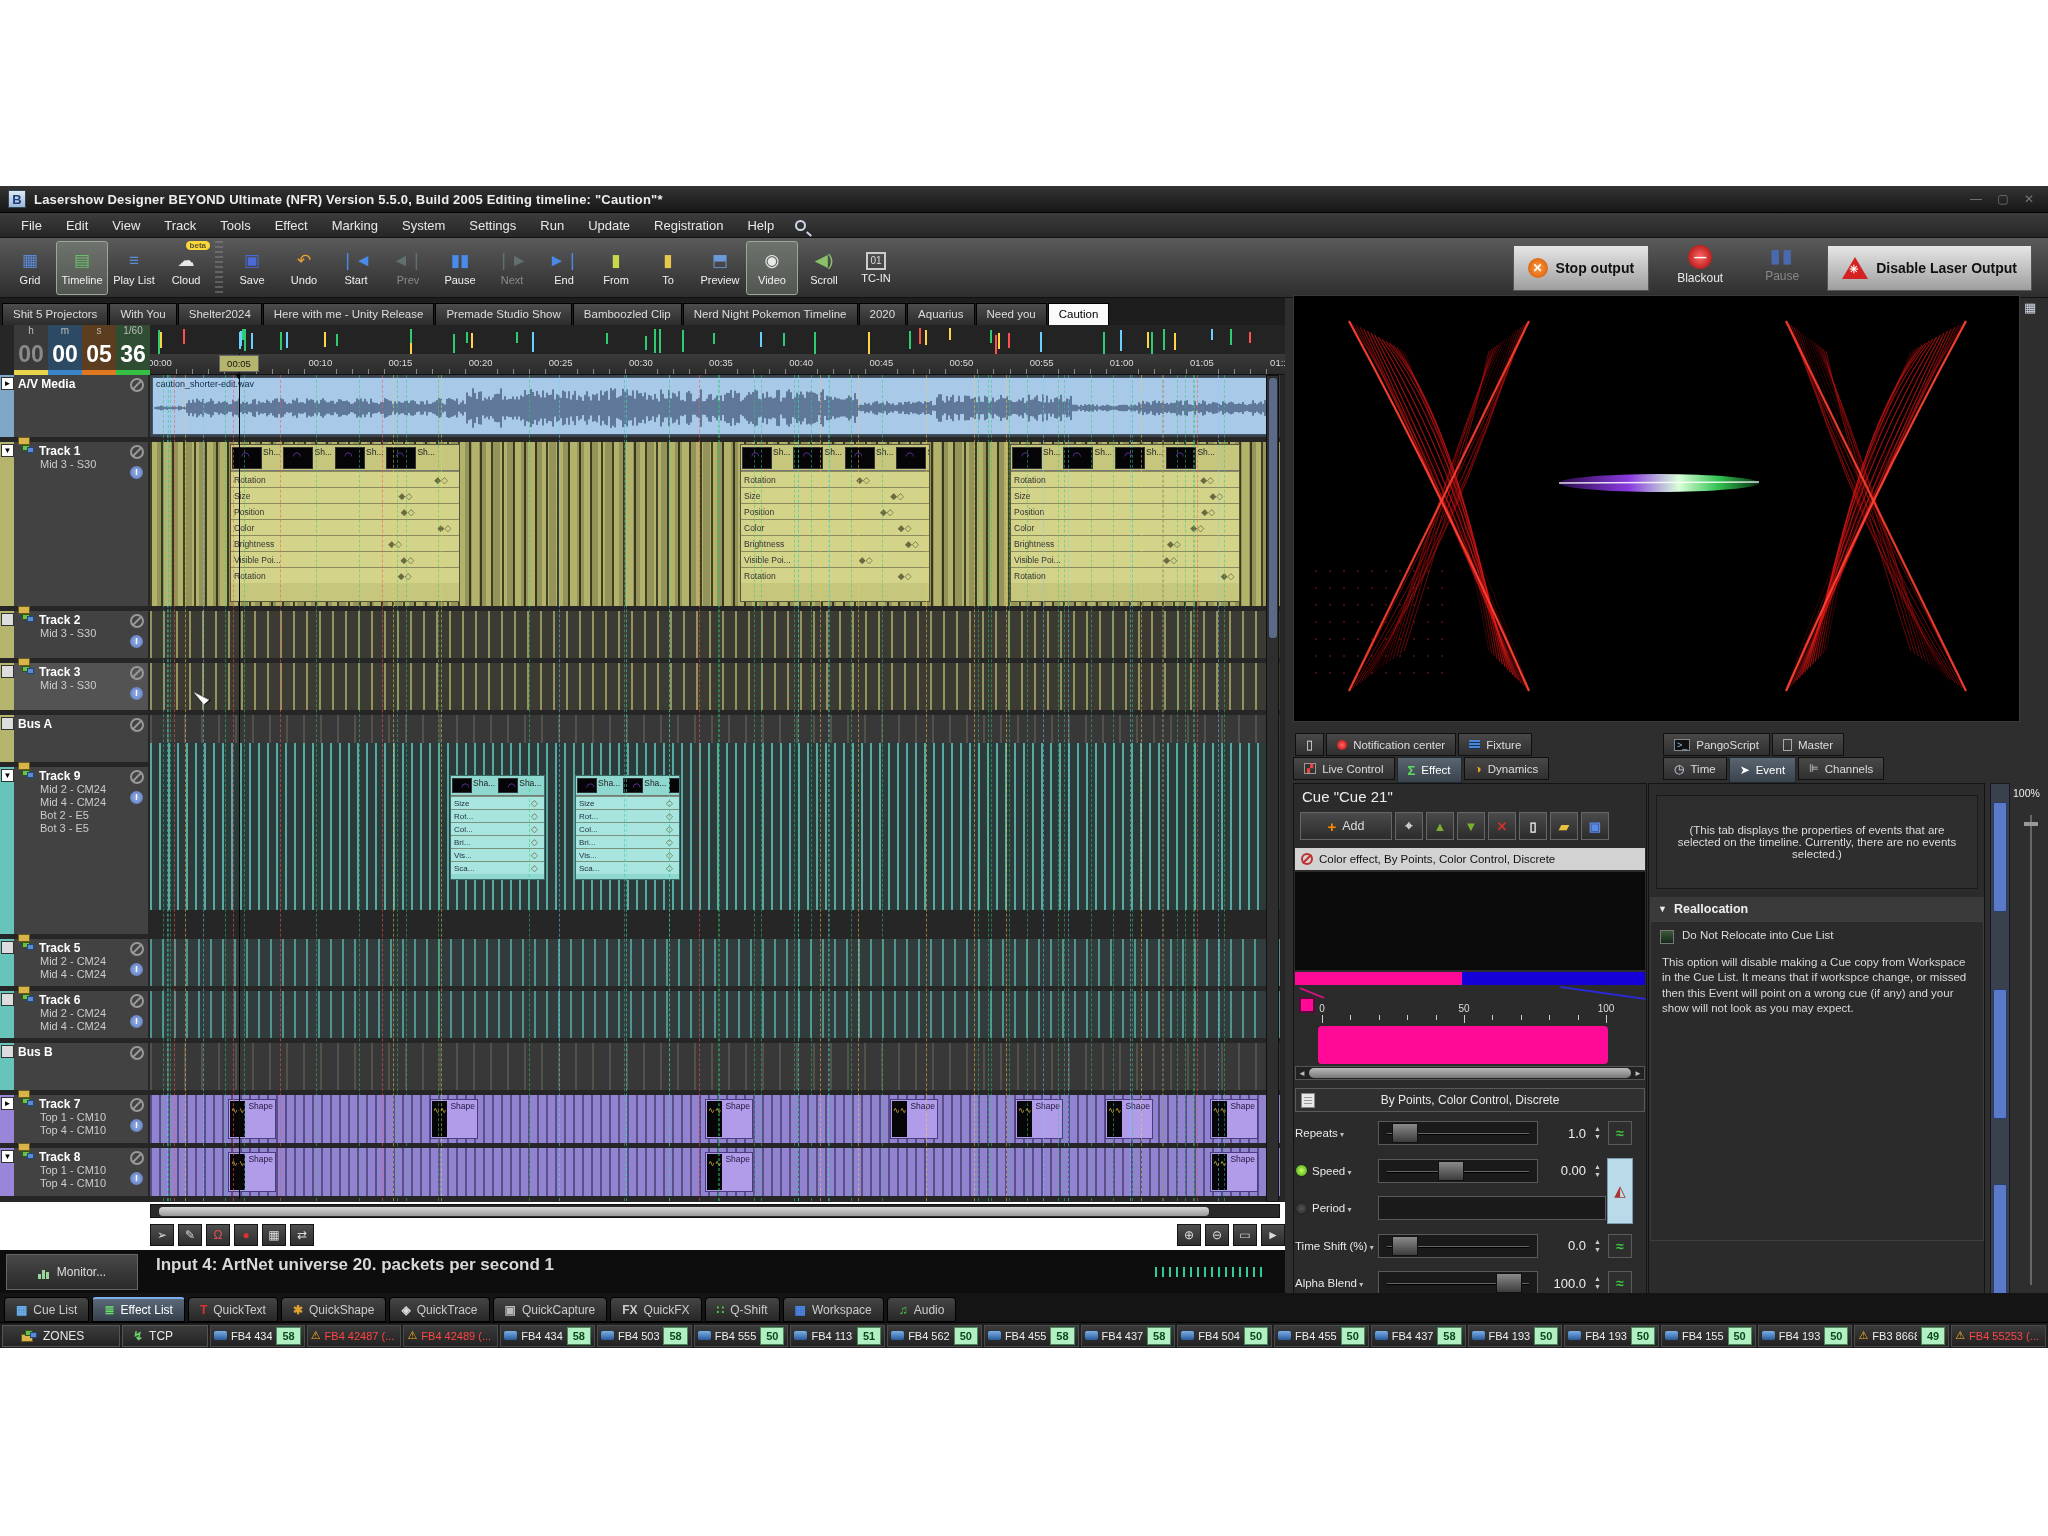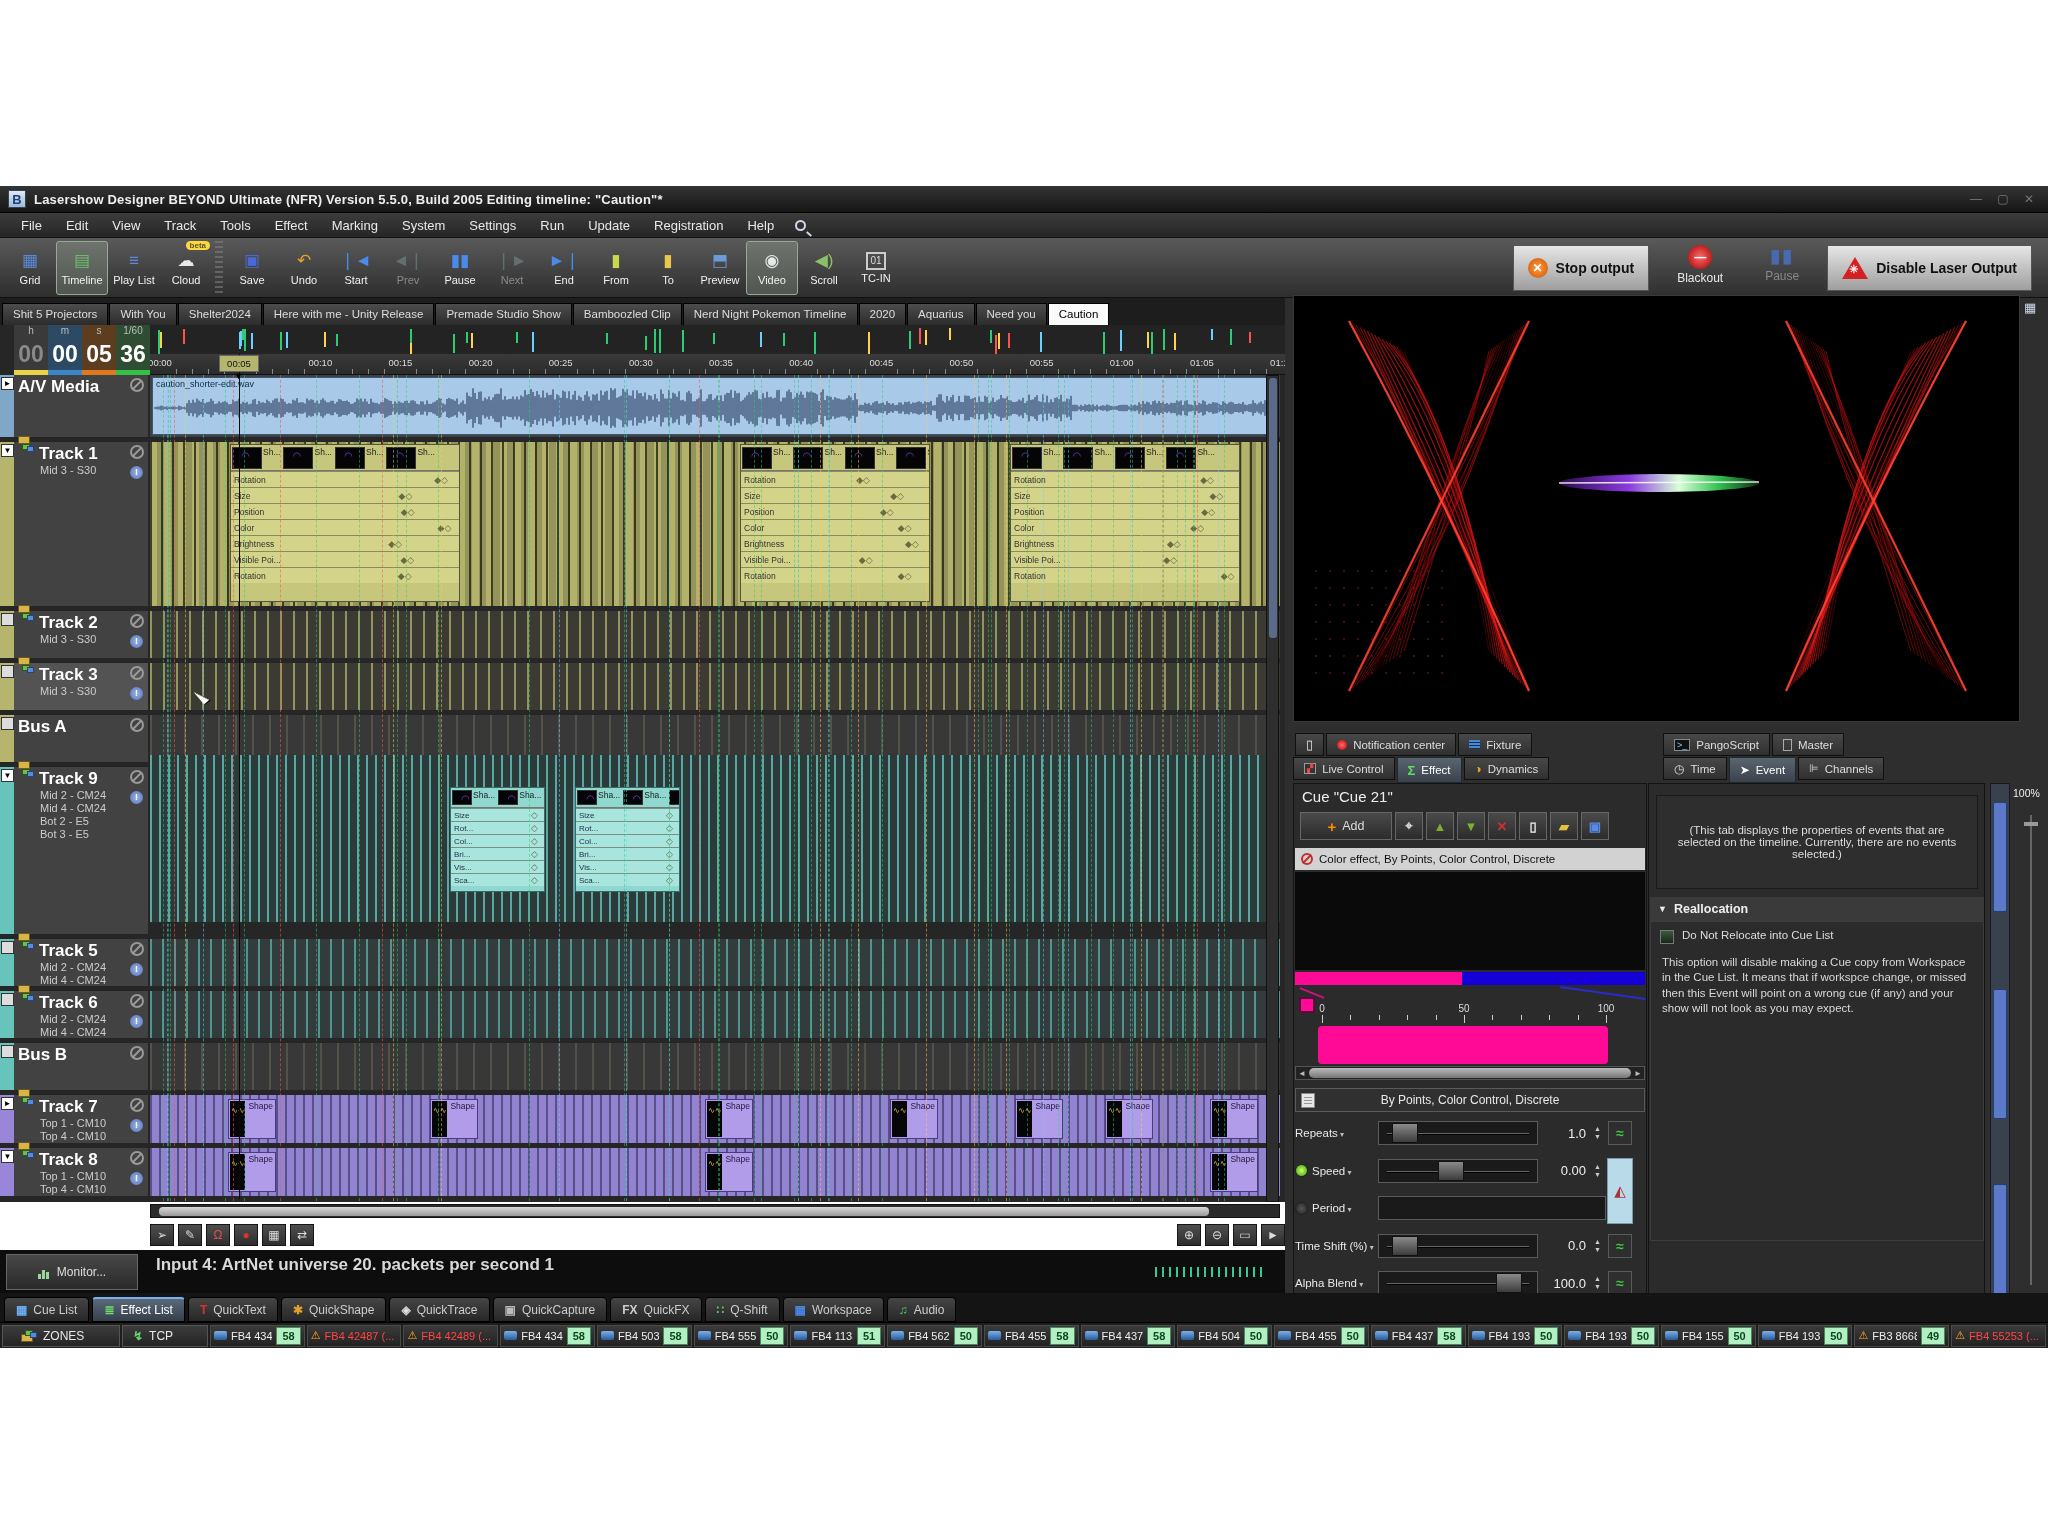--- a/index.html
+++ b/index.html
@@ -44,21 +44,21 @@
 #ruler{left:150px;top:354px;width:1135px;height:21px;background:linear-gradient(#3a3a3a,#2b2b2b);border-bottom:1px solid #111;overflow:hidden}
 .rtick{position:absolute;top:3px;font-size:9.5px;color:#ddd;transform:translateX(-50%)}
 .rminor{position:absolute;bottom:0;width:1px;height:5px;background:#888}
 #tracksarea{left:0;top:375px;width:1285px;height:827px;background:#262626;overflow:hidden}
 .thead{position:absolute;left:0;width:148px;background:#424242;display:flex}
 .thead.hsel{background:#535353}
 .tstripe{width:14px;height:100%;flex:none;position:relative}
 .expbox{position:absolute;left:1px;top:2px;width:13px;height:13px;background:#fff;border:1px solid #333;color:#000;font-size:8px;text-align:center;line-height:12px}
 .expbox.gray{background:#ddd;color:#999}
 .thead .tinfo{flex:1;padding:2px 4px;position:relative}
-.tname{color:#fff;font-size:17px;font-weight:bold;display:flex;gap:5px}
+.tname{color:#fff;font-size:12px;font-weight:bold;display:flex;align-items:center;gap:5px}
 .tsub{color:#ccc;font-size:11px;margin-left:22px;line-height:13px}
 .noentry{position:absolute;right:4px;top:3px;width:14px;height:14px;border:2px solid #999;border-radius:50%;color:#999}
 .noentry:after{content:"";position:absolute;left:-1px;top:4px;width:12px;height:2px;background:#999;transform:rotate(-45deg)}
 .infodot{position:absolute;right:5px;top:24px;width:13px;height:13px;border-radius:50%;background:radial-gradient(#9ab4e8,#5470b8);color:#fff;font-size:9px;font-weight:bold;text-align:center;line-height:13px}
 .fold{width:16px;height:12px;position:relative;flex:none}
 .fold i{position:absolute;display:block}
 .lane{position:absolute;left:150px;width:1130px}
 .lane-av{background:#39414b}
 .lane-olive{background:repeating-linear-gradient(90deg,rgba(25,25,12,.75) 0 2px,transparent 2px 11px),repeating-linear-gradient(90deg,#b2b26b 0 7px,#93935a 7px 14px)}
 .lane-olive-s{background:repeating-linear-gradient(90deg,rgba(185,185,115,.7) 0 2px,transparent 2px 13px),#3b3b33}
@@ -654,21 +654,21 @@
             <span>Track 9</span>
           </div>
           <div class="tsub">Mid 2 - CM24</div>
           <div class="tsub">Mid 4 - CM24</div>
           <div class="tsub">Bot 2 - E5</div>
           <div class="tsub">Bot 3 - E5</div>
           <div class="noentry"></div>
           <div class="infodot">!</div>
         </div>
       </div>
-      <div class="lane lane-teal" style="top: 380px; height: 167px;">
+      <div class="lane lane-teal" style="top: 368px; height: 167px;">
         <div class="clipgroup tealg" style="left: 300px; top: 32px; width: 95px; height: 105px;">
           <div class="cg-head" style="height: 20px;">
             <div class="cg-thumb" style="width: 20px; height: 15px;"></div>
             <div class="cg-lab">Sha...</div>
             <div class="cg-thumb" style="width: 20px; height: 15px;"></div>
             <div class="cg-lab">Sha...</div>
             <div class="cg-thumb" style="width: 20px; height: 15px;"></div>
           </div>
           <div class="cg-row" style="height: 13px; font-size: 8px;">
             <span>Size</span>

